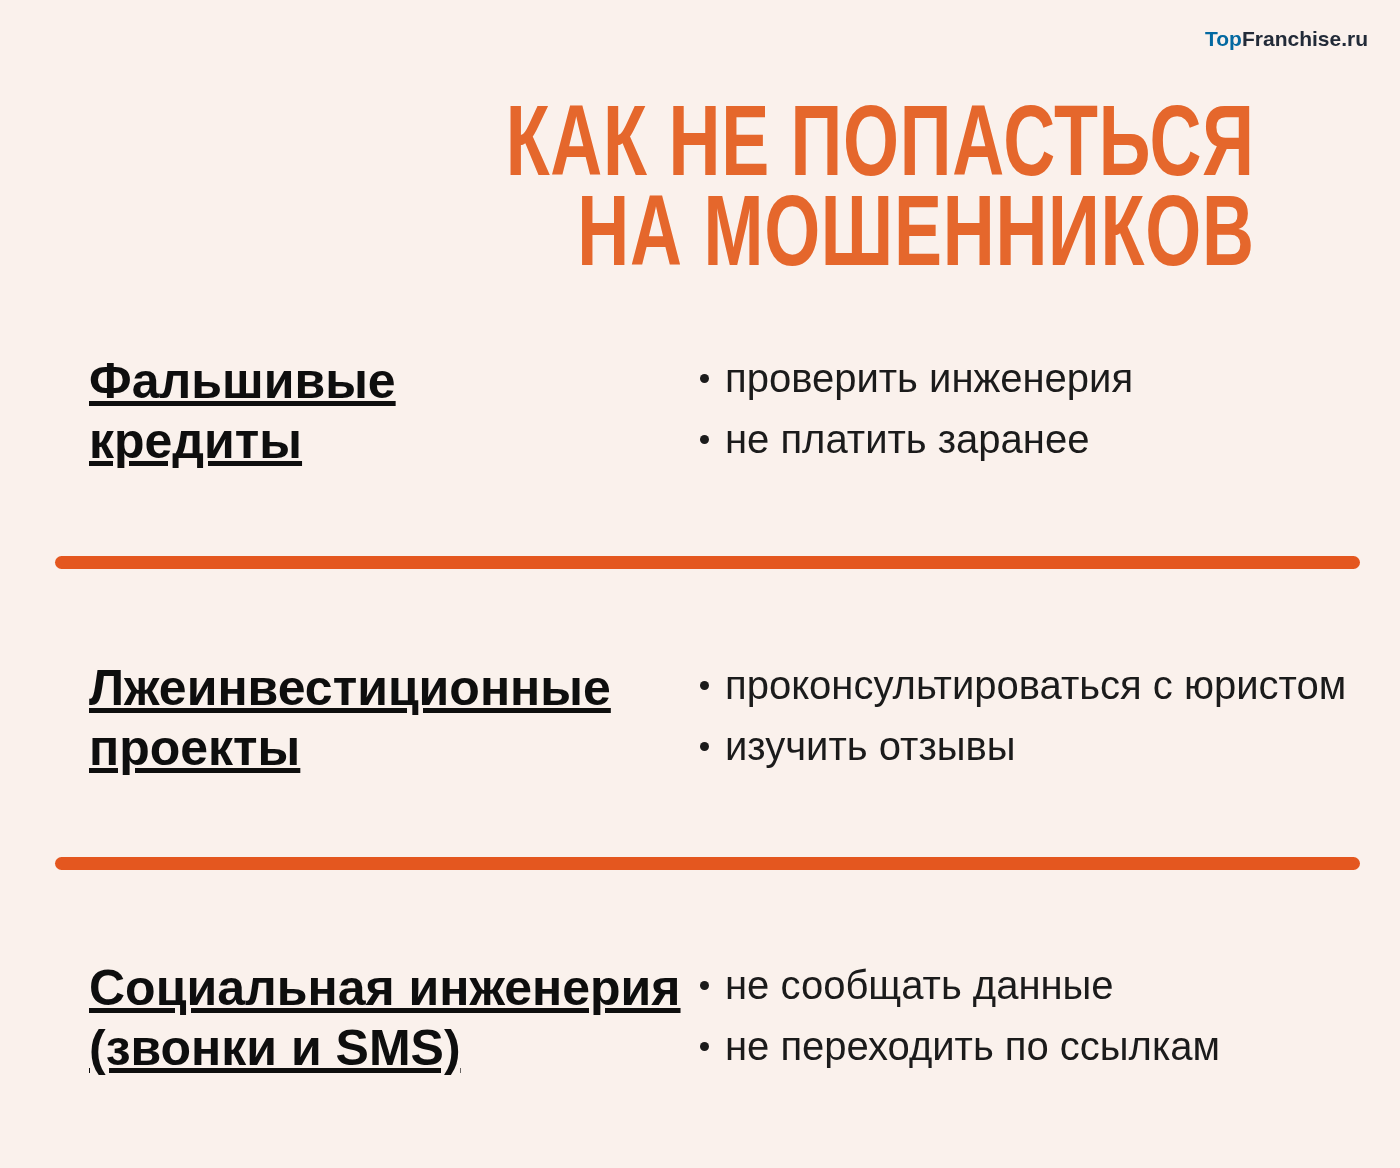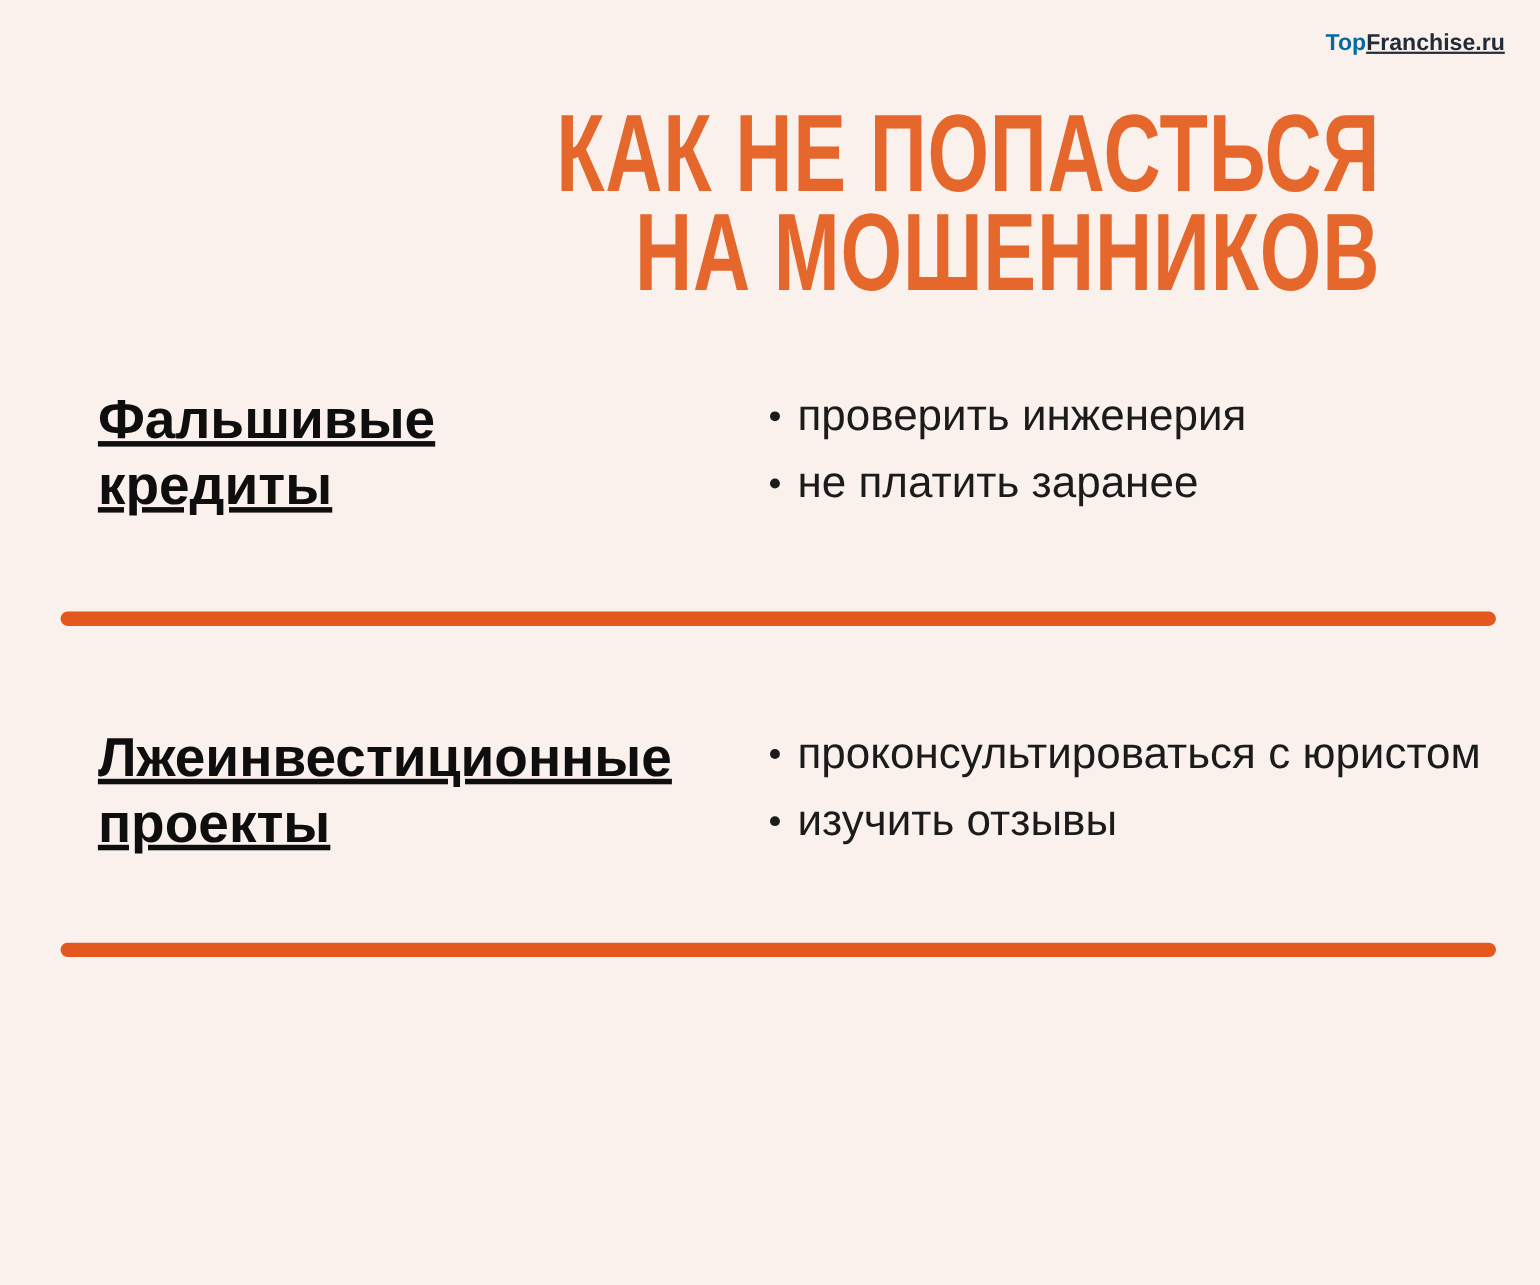--- a/index.html
+++ b/index.html
@@ -11,21 +11,21 @@
     overflow:hidden;
   }
 
   
   .logo{
     position:absolute;top:27px;right:32px;
     font-size:21px;font-weight:700;letter-spacing:0;
     white-space:nowrap;
   }
   .logo-top{color:#0369a1;}
-  .logo-rest{color:#222B38;text-decoration:underline;}
+  .logo-rest{color:#222B38;}
 
   
   .title{
     position:absolute;top:95px;left:0;right:0;
     margin:0;text-align:right;
     font-size:100px;line-height:90px;font-weight:700;
     color:#E5672C;
     white-space:pre-line;
   }
   .title-inner{
@@ -119,15 +119,27 @@
       <li>
           <span class="dot"></span>
           <span>изучить отзывы</span>
         </li>
     </ul>
   </section>
 
   <div class="divider d2"></div>
 
   <section class="row s3">
+    <h2 class="heading">Социальная инженерия
+(звонки и SMS)</h2>
+    <ul class="bullets">
+      <li>
+          <span class="dot"></span>
+          <span>не сообщать данные</span>
+        </li>
+      <li>
+          <span class="dot"></span>
+          <span>не переходить по ссылкам</span>
+        </li>
+    </ul>
   </section>
 
 </div>
 
 </body></html>

